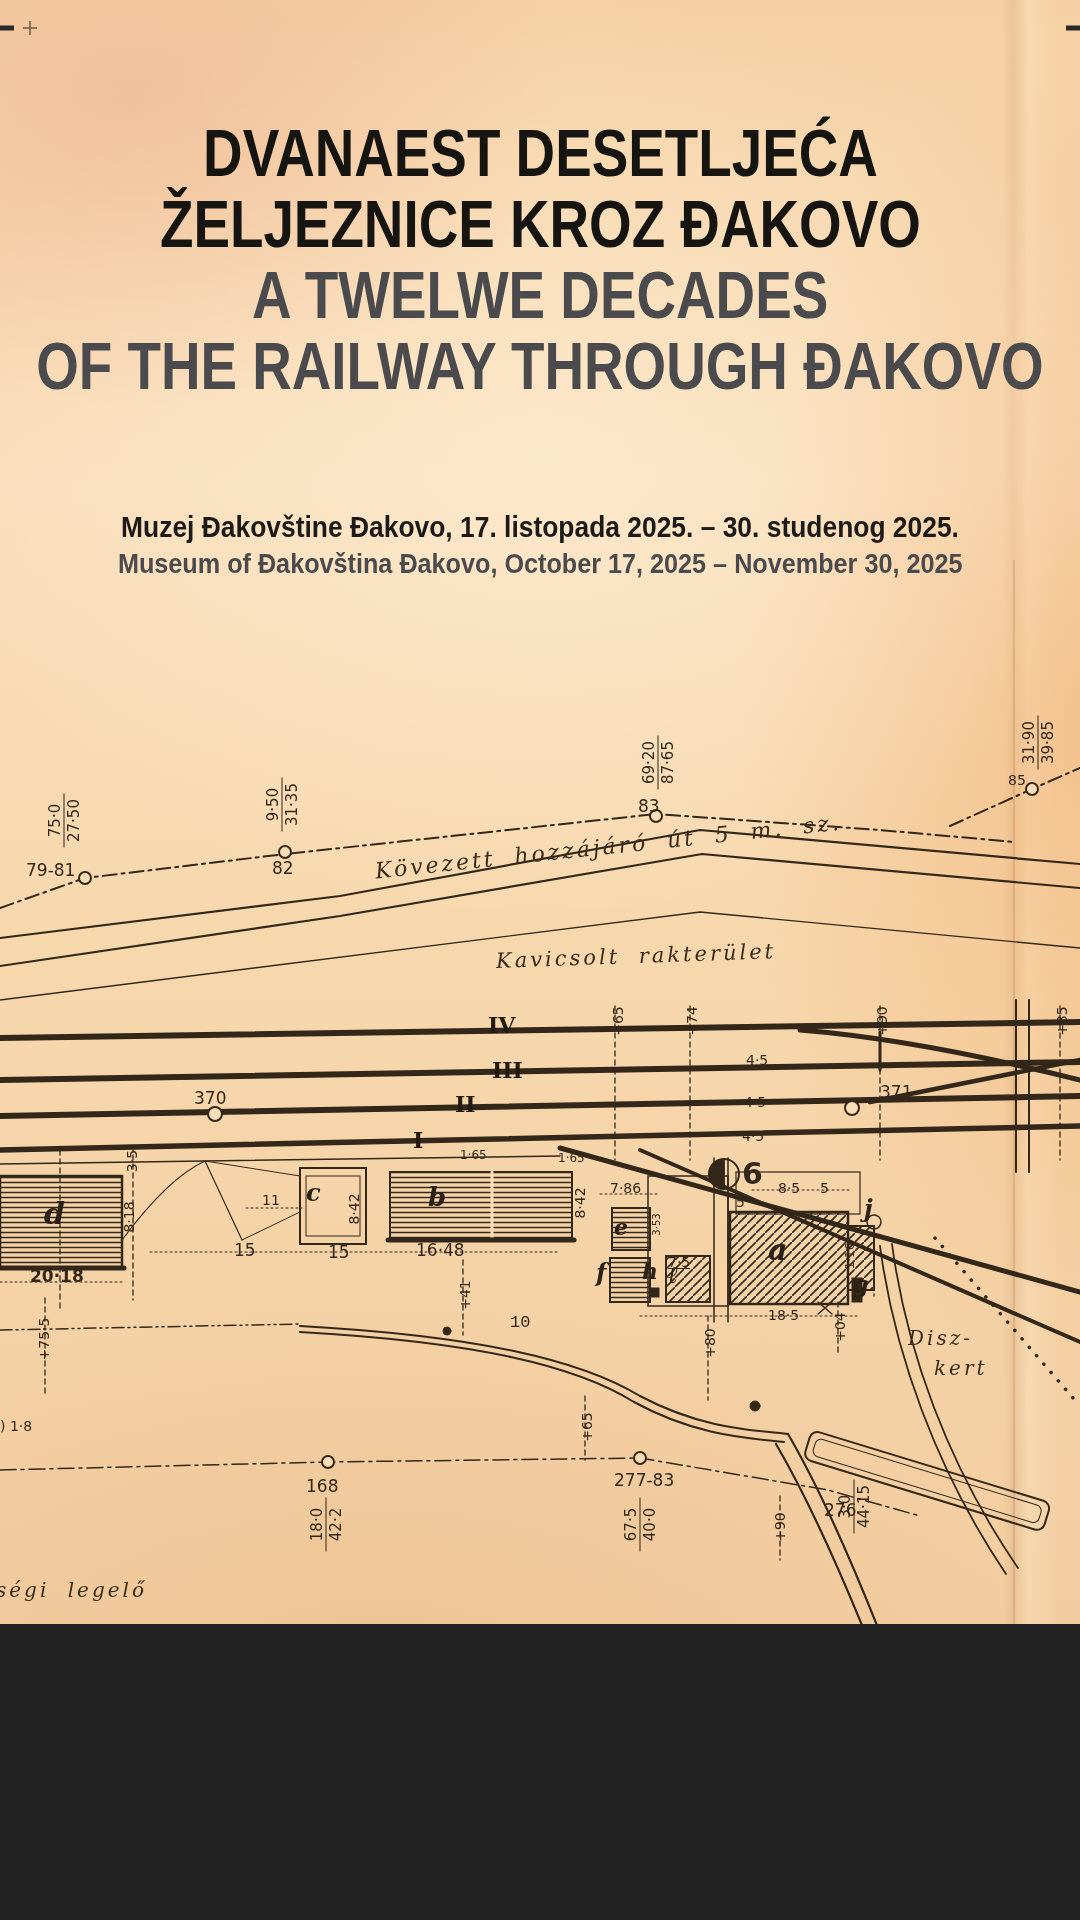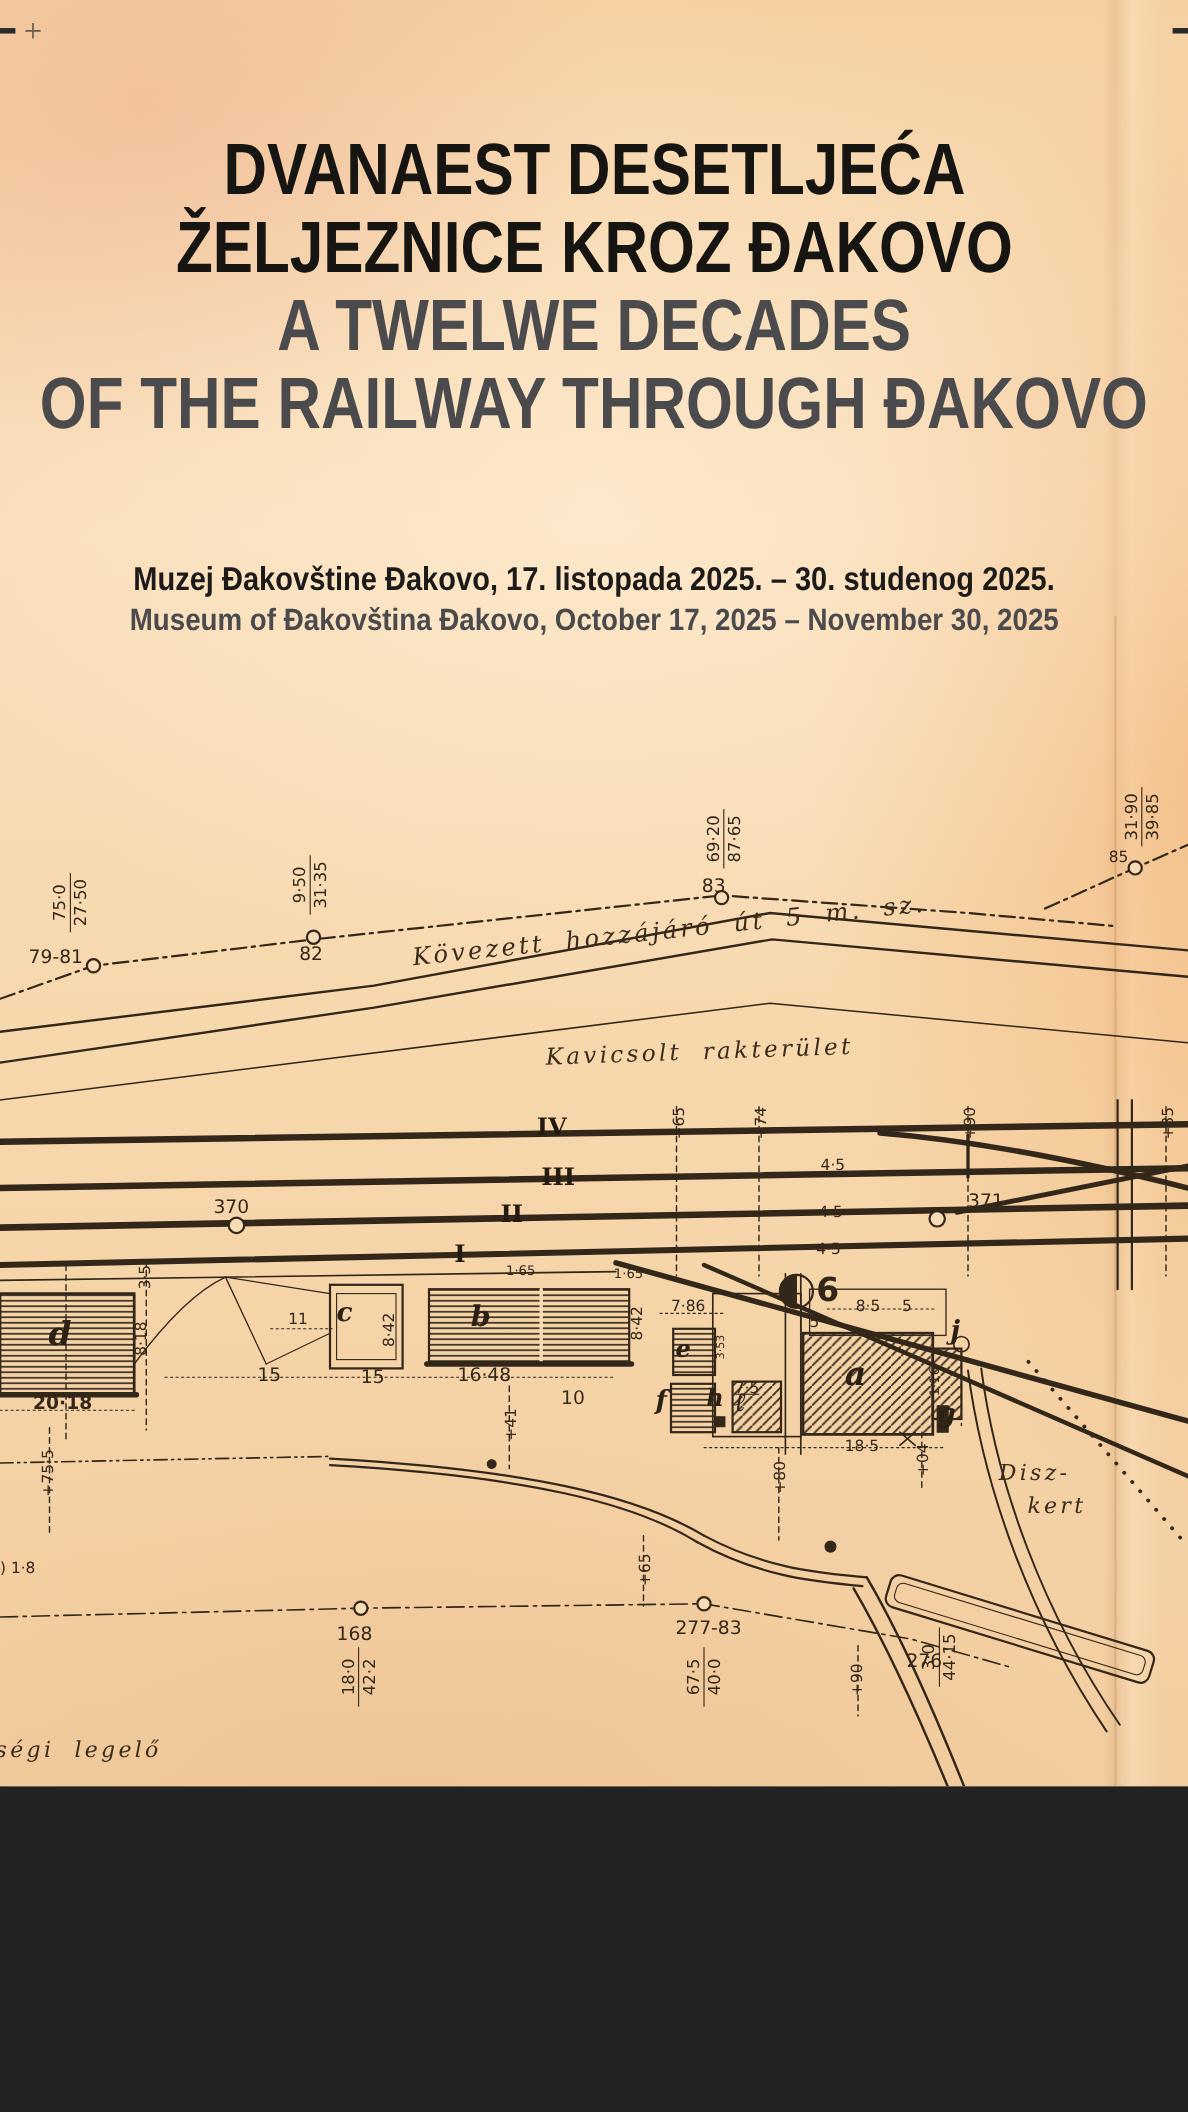--- a/index.html
+++ b/index.html
@@ -262,21 +262,21 @@
   <div class="off" style="left:107px;top:1209px;">8·18</div>
   <div class="off" style="left:332px;top:1201px;">8·42</div>
   <div class="off" style="left:558px;top:1195px;">8·42</div>
   <div class="off" style="left:634px;top:1219px;font-size:10px;">3·53</div>
 
   <div class="lbl" style="left:30px;top:1266px;font-weight:bold;">20·18</div>
   <div class="lbl sm" style="left:262px;top:1192px;">11</div>
   <div class="lbl" style="left:234px;top:1240px;">15</div>
   <div class="lbl" style="left:328px;top:1242px;">15</div>
   <div class="lbl" style="left:416px;top:1240px;">16·48</div>
-  <div class="lbl" style="left:510px;top:1261px;">10</div>
+  <div class="lbl" style="left:510px;top:1313px;font-family:Liberation Mono, monospace;">10</div>
   <div class="lbl xs" style="left:460px;top:1148px;">1·65</div>
   <div class="lbl xs" style="left:558px;top:1151px;">1·65</div>
   <div class="lbl sm" style="left:610px;top:1180px;">7·86</div>
   <div class="lbl sm" style="left:668px;top:1254px;text-decoration:underline;">7·5</div>
   <div class="lbl sm" style="left:768px;top:1307px;">18·5</div>
   <div class="lbl sm" style="left:778px;top:1180px;">8·5</div>
   <div class="lbl sm" style="left:820px;top:1180px;">5</div>
   <div class="lbl sm" style="left:736px;top:1194px;">5</div>
   <div class="lbl sm" style="left:0px;top:1386px;margin-top:32px;">) 1·8</div>
 

